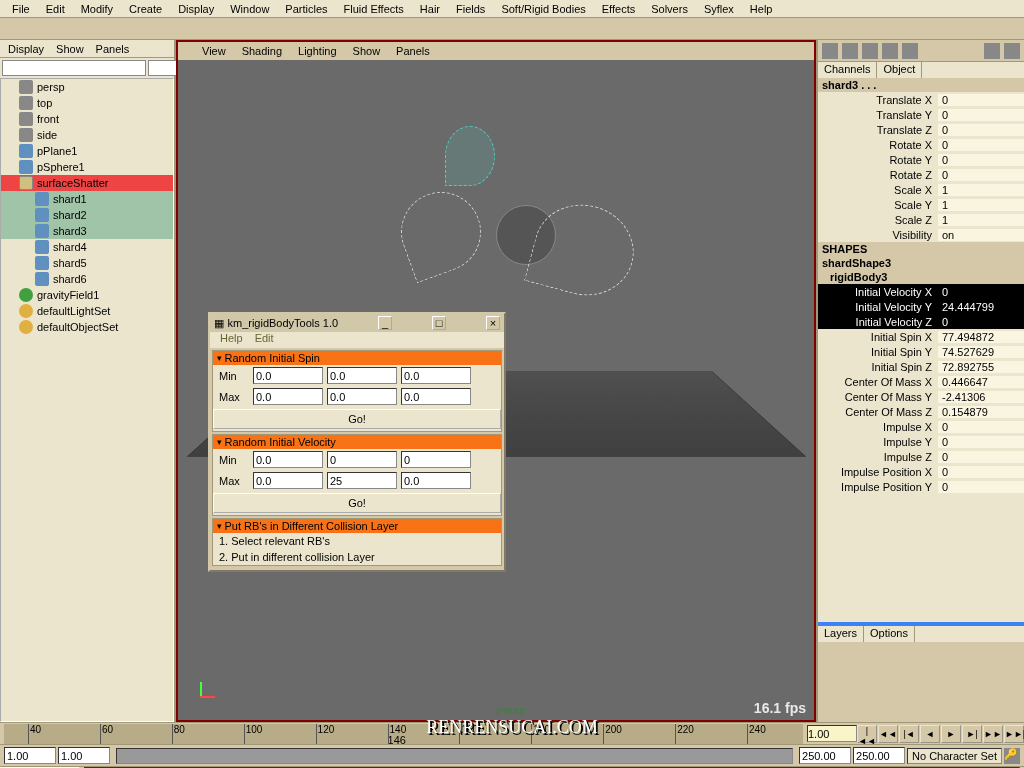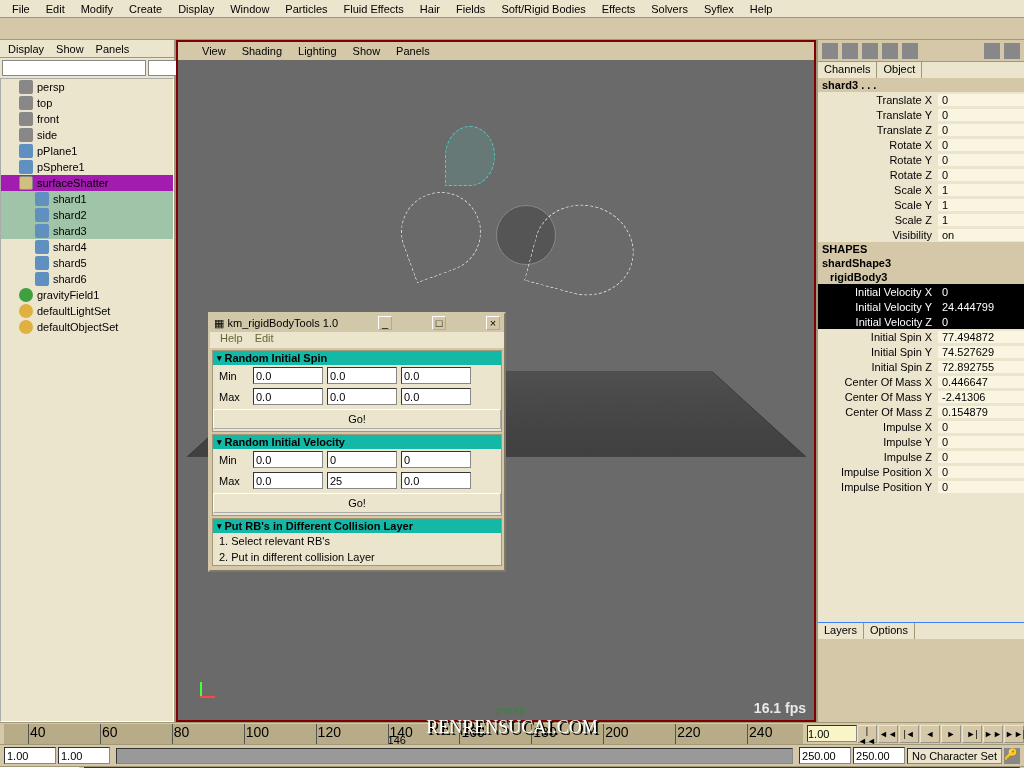--- a/index.html
+++ b/index.html
@@ -9,21 +9,21 @@
 .toolbar-top{background:#d4c8a8;height:22px;border-bottom:1px solid #a09878}
 .main{display:flex;height:682px}
 .left{width:176px;background:#d4c8a8;border-right:2px solid #a09878;display:flex;flex-direction:column}
 .panel-tabs{background:#ece5ce;height:18px;display:flex;align-items:center;padding:0 2px;border-bottom:1px solid #a09878}
 .panel-tabs span{padding:2px 6px;cursor:pointer}
 .outliner-search{height:20px;background:#ece5ce;padding:2px;display:flex;gap:2px}
 .outliner-search input{flex:1;height:16px;background:#fff;border:1px solid #888}
 .outliner{flex:1;background:#ece5ce;overflow:auto;border:1px inset #fff}
 .tree-item{display:flex;align-items:center;height:16px;padding-left:18px;gap:4px;cursor:pointer}
 .tree-item.indent{padding-left:34px}
-.tree-item.sel{background:#a21caf}
+.tree-item.sel{background:#ef4444}
 .tree-item.hl{background:#a0c4a8}
 .ticon{width:14px;height:14px;display:inline-block;background:#6090c0;border-radius:2px}
 .ticon.cam{background:#888}
 .ticon.grp{background:#d0c080;border:1px solid #888}
 .ticon.fld{background:#40a040;border-radius:50%}
 .ticon.set{background:#e0b040;border-radius:50%}
 .center{flex:1;display:flex;flex-direction:column;background:#444;border:2px solid #800000;position:relative}
 .view-menu{background:#d4c8a8;height:18px;display:flex;align-items:center;padding:0 16px}
 .view-menu span{padding:2px 8px;cursor:pointer}
 .viewport{flex:1;background:#6a6a6a;position:relative}
@@ -43,40 +43,40 @@
 .r-icons span{width:16px;height:16px;background:#888;display:inline-block}
 .r-tabs{height:16px;display:flex;background:#ece5ce}
 .r-tabs span{padding:1px 6px;border-right:1px solid #a09878;cursor:pointer}
 .channels{flex:1;background:#ece5ce;overflow:auto;font-size:11px}
 .ch-header{background:#d4c8a8;font-weight:bold;padding:1px 4px}
 .ch-row{display:flex;height:15px;align-items:center}
 .ch-row.sel{background:#000;color:#fff}
 .ch-label{width:120px;text-align:right;padding-right:6px}
 .ch-val{flex:1;background:#faf5e0;padding-left:4px}
 .ch-row.sel .ch-val{background:#000}
-.layers-panel{height:100px;background:#d4c8a8;border-top:1px solid #3b82f6}
+.layers-panel{height:100px;background:#d4c8a8;border-top:4px solid #3b82f6}
 .timeline{height:22px;background:#d4c8a8;display:flex;align-items:center;border-top:1px solid #a09878;position:relative}
 .tl-ruler{flex:1;height:20px;background:#b8ac88;position:relative;margin:0 4px}
-.tl-tick{position:absolute;top:0;font-size:14px;border-left:1px solid #555;padding-left:1px;height:100%}
+.tl-tick{position:absolute;top:0;font-size:10px;border-left:1px solid #555;padding-left:1px;height:100%}
 .tl-cursor{position:absolute;top:10px;color:#000;font-weight:normal}
 .range{height:22px;background:#d4c8a8;display:flex;align-items:center;gap:2px;padding:0 4px;border-top:1px solid #a09878}
 .range input{width:52px;height:17px;background:#fff;border:1px inset #888;padding:0 2px}
 .range-slider{flex:1;height:16px;background:#999;border:1px inset #888;margin:0 4px}
 .cmd-line{height:18px;background:#d4c8a8;display:flex;border-top:1px solid #a09878}
 .cmd-line input{width:100px;background:#fff;border:1px inset #888;height:16px}
 .play-controls{display:flex;gap:1px}
 .play-controls button{width:20px;height:18px;background:#d4c8a8;border:1px outset #ece5ce;cursor:pointer;font-size:9px}
 .dialog{position:absolute;left:208px;top:312px;width:298px;background:#ece5ce;border:2px outset #d4c8a8;z-index:10}
 .dlg-title{background:#d0c8a8;height:18px;display:flex;align-items:center;padding:0 4px;font-size:11px}
 .dlg-title .close{margin-left:auto;width:14px;height:14px;background:#d4c8a8;border:1px outset #fff;text-align:center;line-height:12px;cursor:pointer}
 .dlg-menu{height:16px;padding:0 4px}
 .dlg-menu span{padding:0 6px;cursor:pointer;color:#663}
 .dlg-body{padding:2px;background:#d4c8a8}
 .dlg-sec{background:#ece5ce;border:1px solid #a09878;margin-bottom:2px}
-.dlg-sec-h{background:#14b8a6;padding:1px 4px;font-weight:bold;display:flex;align-items:center}
+.dlg-sec-h{background:#f97316;padding:1px 4px;font-weight:normal;display:flex;align-items:center}
 .dlg-sec-h::before{content:'▾';margin-right:3px;font-size:9px}
 .dlg-row{display:flex;align-items:center;padding:2px 6px;gap:4px}
 .dlg-row label{width:30px}
 .dlg-row input{width:70px;height:17px;background:#fff;border:1px inset #888;padding:0 2px}
 .dlg-go{width:100%;height:20px;background:#ece5ce;border:1px outset #fff;cursor:pointer;margin:2px 0}
 .dlg-txt{padding:2px 6px}
 .watermark{position:absolute;left:50%;bottom:30px;transform:translateX(-50%);z-index:100;font-family:Impact;color:#fff;text-shadow:2px 2px #000;font-size:18px;pointer-events:none}
 </style>
 </head>
 <body>

